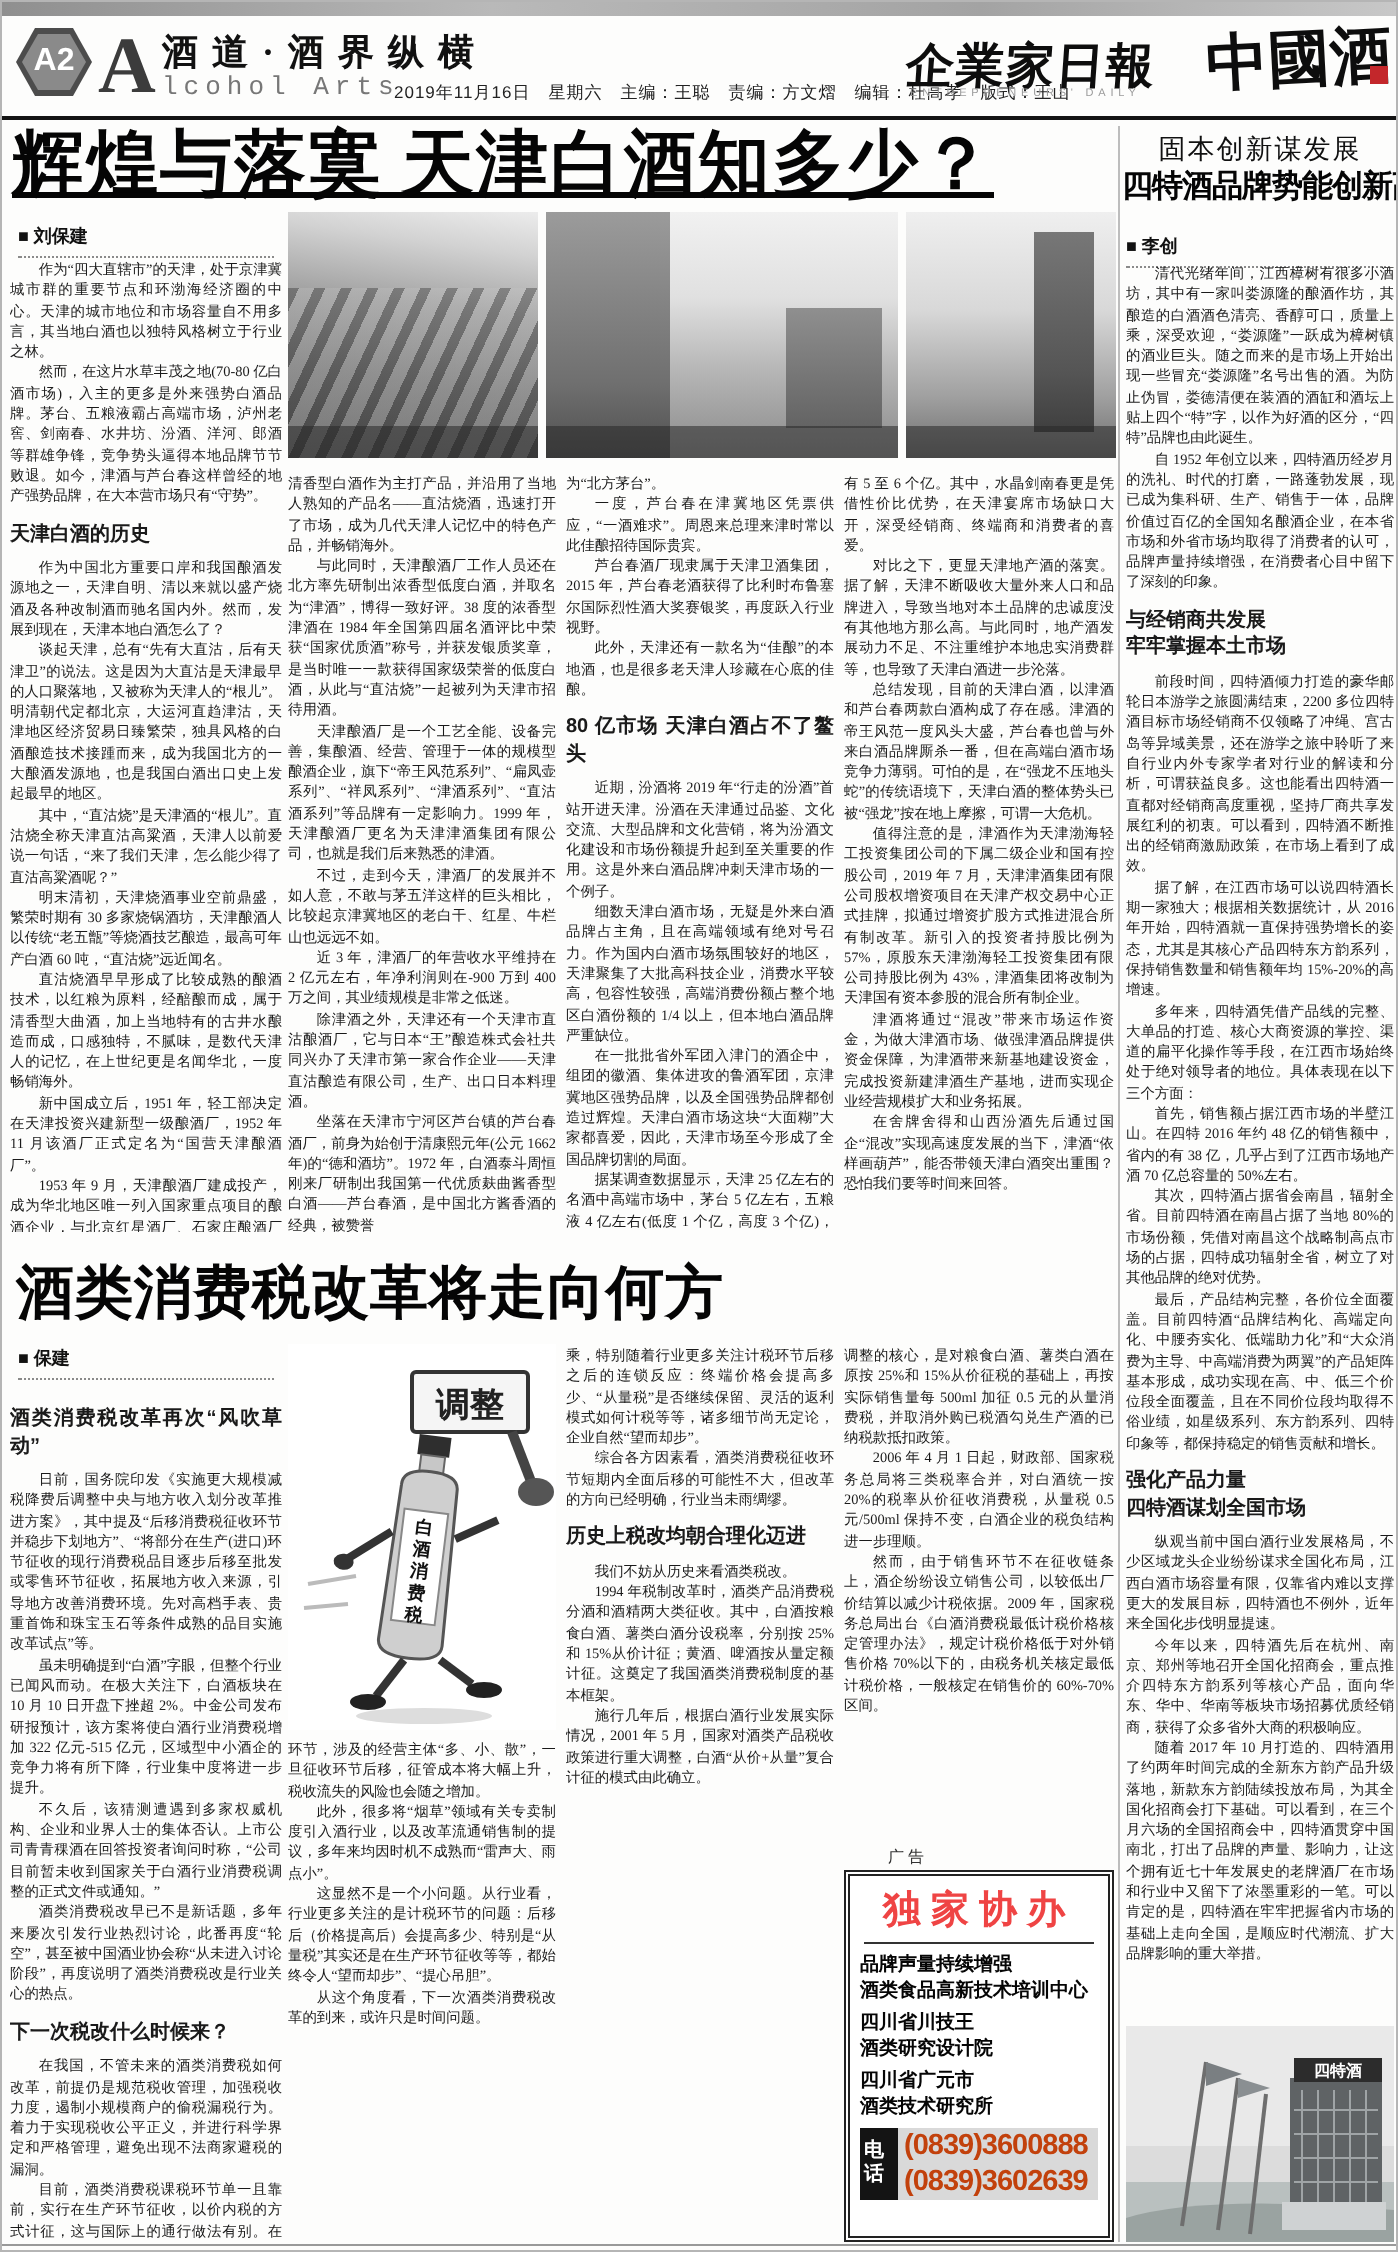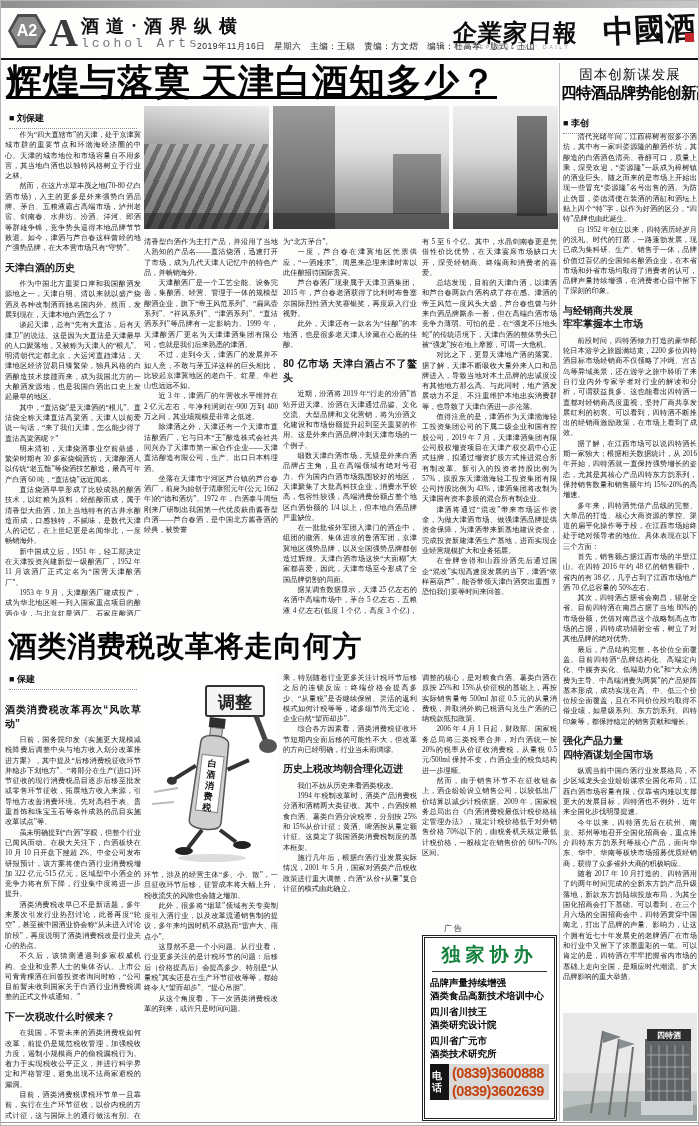--- a/index.html
+++ b/index.html
@@ -79,21 +79,21 @@
   .tcol3{left:282px;top:672px;width:134px;height:447px;}
   .tcol4{left:421px;top:672px;width:135px;height:246px;}
   
   .illus{position:absolute;left:143px;top:671px;width:134px;height:193px;background:#fff;}
   
   .ad-label{position:absolute;left:443px;top:922px;font-size:8px;color:#333;letter-spacing:2px;
         font-family:"Liberation Sans",sans-serif;}
   .adbox{position:absolute;left:421px;top:934px;width:135px;height:186px;border:3px double #222;
         box-sizing:border-box;background:#fff;padding:4px 5px 3px 5px;
         font-family:"Liberation Sans",sans-serif;}
-  .ad-title{text-align:center;font-size:19px;font-weight:bold;letter-spacing:5px;color:#15803d;
+  .ad-title{text-align:center;font-size:19px;font-weight:bold;letter-spacing:5px;color:#ef4444;
         border-bottom:1px solid #333;padding-bottom:3px;margin:0 2px 5px 2px;}
   .ad-org{font-size:9.5px;font-weight:bold;line-height:12.5px;color:#050505;margin-bottom:4px;}
   .ad-phone{display:flex;align-items:stretch;margin-top:4px;}
   .ad-tel{background:#141414;color:#fff;font-size:10px;font-weight:bold;width:15px;
         display:flex;flex-direction:column;justify-content:center;
         line-height:12px;padding:2px 2px;}
   .ad-nums{background:#d9d9d9;flex:1;display:flex;flex-direction:column;justify-content:center;
         padding-left:3px;}
   .ad-num{font-size:14.5px;font-weight:bold;letter-spacing:-.5px;color:#c2410c;line-height:18px;
         font-family:"Liberation Sans",sans-serif;}
@@ -149,41 +149,42 @@
       <p>作为中国北方重要口岸和我国酿酒发源地之一，天津自明、清以来就以盛产烧酒及各种改制酒而驰名国内外。然而，发展到现在，天津本地白酒怎么了？</p>
       <p>谈起天津，总有“先有大直沽，后有天津卫”的说法。这是因为大直沽是天津最早的人口聚落地，又被称为天津人的“根儿”。明清朝代定都北京，大运河直趋津沽，天津地区经济贸易日臻繁荣，独具风格的白酒酿造技术接踵而来，成为我国北方的一大酿酒发源地，也是我国白酒出口史上发起最早的地区。</p>
       <p>其中，“直沽烧”是天津酒的“根儿”。直沽烧全称天津直沽高粱酒，天津人以前爱说一句话，“来了我们天津，怎么能少得了直沽高粱酒呢？”</p>
       <p>明末清初，天津烧酒事业空前鼎盛，繁荣时期有 30 多家烧锅酒坊，天津酿酒人以传统“老五甑”等烧酒技艺酿造，最高可年产白酒 60 吨，“直沽烧”远近闻名。</p>
       <p>直沽烧酒早早形成了比较成熟的酿酒技术，以红粮为原料，经醅酿而成，属于清香型大曲酒，加上当地特有的古井水酿造而成，口感独特，不腻味，是数代天津人的记忆，在上世纪更是名闻华北，一度畅销海外。</p>
       <p>新中国成立后，1951 年，轻工部决定在天津投资兴建新型一级酿酒厂，1952 年 11 月该酒厂正式定名为“国营天津酿酒厂”。</p>
       <p>1953 年 9 月，天津酿酒厂建成投产，成为华北地区唯一列入国家重点项目的酿酒企业，与北京红星酒厂、石家庄酿酒厂同属新中国发展建设初期成立的三大白酒企业。</p>
     </div>
   <div class="col mcol2">
       <p class="ni">清香型白酒作为主打产品，并沿用了当地人熟知的产品名——直沽烧酒，迅速打开了市场，成为几代天津人记忆中的特色产品，并畅销海外。</p>
+      <p>与此同时，天津酿酒厂工作人员还在北方率先研制出浓香型低度白酒，并取名为“津酒”，博得一致好评。38 度的浓香型津酒在 1984 年全国第四届名酒评比中荣获“国家优质酒”称号，并获发银质奖章，是当时唯一一款获得国家级荣誉的低度白酒，从此与“直沽烧”一起被列为天津市招待用酒。</p>
       <p>天津酿酒厂是一个工艺全能、设备完善，集酿酒、经营、管理于一体的规模型酿酒企业，旗下“帝王风范系列”、“扁凤壶系列”、“祥凤系列”、“津酒系列”、“直沽酒系列”等品牌有一定影响力。1999 年，天津酿酒厂更名为天津津酒集团有限公司，也就是我们后来熟悉的津酒。</p>
       <p>不过，走到今天，津酒厂的发展并不如人意，不敢与茅五洋这样的巨头相比，比较起京津冀地区的老白干、红星、牛栏山也远远不如。</p>
       <p>近 3 年，津酒厂的年营收水平维持在 2 亿元左右，年净利润则在-900 万到 400 万之间，其业绩规模是非常之低迷。</p>
       <p>除津酒之外，天津还有一个天津市直沽酿酒厂，它与日本“王”酿造株式会社共同兴办了天津市第一家合作企业——天津直沽酿造有限公司，生产、出口日本料理酒。</p>
       <p>坐落在天津市宁河区芦台镇的芦台春酒厂，前身为始创于清康熙元年(公元 1662 年)的“德和酒坊”。1972 年，白酒泰斗周恒刚来厂研制出我国第一代优质麸曲酱香型白酒——芦台春酒，是中国北方酱香酒的经典，被赞誉</p>
     </div>
   <div class="col mcol3">
       <p class="ni">为“北方茅台”。</p>
       <p>一度，芦台春在津冀地区凭票供应，“一酒难求”。周恩来总理来津时常以此佳酿招待国际贵宾。</p>
       <p>芦台春酒厂现隶属于天津卫酒集团，2015 年，芦台春老酒获得了比利时布鲁塞尔国际烈性酒大奖赛银奖，再度跃入行业视野。</p>
       <p>此外，天津还有一款名为“佳酿”的本地酒，也是很多老天津人珍藏在心底的佳酿。</p>
       <h4>80 亿市场  天津白酒占不了鳌头</h4>
       <p>近期，汾酒将 2019 年“行走的汾酒”首站开进天津。汾酒在天津通过品鉴、文化交流、大型品牌和文化营销，将为汾酒文化建设和市场份额提升起到至关重要的作用。这是外来白酒品牌冲刺天津市场的一个例子。</p>
       <p>细数天津白酒市场，无疑是外来白酒品牌占主角，且在高端领域有绝对号召力。作为国内白酒市场氛围较好的地区，天津聚集了大批高科技企业，消费水平较高，包容性较强，高端消费份额占整个地区白酒份额的 1/4 以上，但本地白酒品牌严重缺位。</p>
       <p>在一批批省外军团入津门的酒企中，组团的徽酒、集体进攻的鲁酒军团，京津冀地区强势品牌，以及全国强势品牌都创造过辉煌。天津白酒市场这块“大面糊”大家都喜爱，因此，天津市场至今形成了全国品牌切割的局面。</p>
       <p>据某调查数据显示，天津 25 亿左右的名酒中高端市场中，茅台 5 亿左右，五粮液 4 亿左右(低度 1 个亿，高度 3 个亿)，泸州老窖 4 亿左右，剑南春 6 亿左右，水井坊 1 个多亿，洋河、舍得、汾酒、郎酒几个品牌份额加一起</p>
     </div>
   <div class="col mcol4">
       <p class="ni">有 5 至 6 个亿。其中，水晶剑南春更是凭借性价比优势，在天津宴席市场缺口大开，深受经销商、终端商和消费者的喜爱。</p>
+      <p>对比之下，更显天津地产酒的落寞。据了解，天津不断吸收大量外来人口和品牌进入，导致当地对本土品牌的忠诚度没有其他地方那么高。与此同时，地产酒发展动力不足、不注重维护本地忠实消费群等，也导致了天津白酒进一步沦落。</p>
       <p>总结发现，目前的天津白酒，以津酒和芦台春两款白酒构成了存在感。津酒的帝王风范一度风头大盛，芦台春也曾与外来白酒品牌厮杀一番，但在高端白酒市场竞争力薄弱。可怕的是，在“强龙不压地头蛇”的传统语境下，天津白酒的整体势头已被“强龙”按在地上摩擦，可谓一大危机。</p>
-      <p>对比之下，更显天津地产酒的落寞。据了解，天津不断吸收大量外来人口和品牌进入，导致当地对本土品牌的忠诚度没有其他地方那么高。与此同时，地产酒发展动力不足、不注重维护本地忠实消费群等，也导致了天津白酒进一步沦落。</p>
       <p>值得注意的是，津酒作为天津渤海轻工投资集团公司的下属二级企业和国有控股公司，2019 年 7 月，天津津酒集团有限公司股权增资项目在天津产权交易中心正式挂牌，拟通过增资扩股方式推进混合所有制改革。新引入的投资者持股比例为 57%，原股东天津渤海轻工投资集团有限公司持股比例为 43%，津酒集团将改制为天津国有资本参股的混合所有制企业。</p>
       <p>津酒将通过“混改”带来市场运作资金，为做大津酒市场、做强津酒品牌提供资金保障，为津酒带来新基地建设资金，完成投资新建津酒生产基地，进而实现企业经营规模扩大和业务拓展。</p>
       <p>在舍牌舍得和山西汾酒先后通过国企“混改”实现高速度发展的当下，津酒“依样画葫芦”，能否带领天津白酒突出重围？恐怕我们要等时间来回答。</p>
     </div>
 
   <div class="kicker">固本创新谋发展</div>
   <div class="side-hl">四特酒品牌势能创新高</div>
   <div class="byline dotted side-by">■ 李创</div>
   <div class="col scol">
       <p>清代光绪年间，江西樟树有很多小酒坊，其中有一家叫娄源隆的酿酒作坊，其酿造的白酒酒色清亮、香醇可口，质量上乘，深受欢迎，“娄源隆”一跃成为樟树镇的酒业巨头。随之而来的是市场上开始出现一些冒充“娄源隆”名号出售的酒。为防止伪冒，娄德清便在装酒的酒缸和酒坛上贴上四个“特”字，以作为好酒的区分，“四特”品牌也由此诞生。</p>
@@ -202,22 +203,22 @@
       <p>今年以来，四特酒先后在杭州、南京、郑州等地召开全国化招商会，重点推介四特东方韵系列等核心产品，面向华东、华中、华南等板块市场招募优质经销商，获得了众多省外大商的积极响应。</p>
       <p>随着 2017 年 10 月打造的、四特酒用了约两年时间完成的全新东方韵产品升级落地，新款东方韵陆续投放布局，为其全国化招商会打下基础。可以看到，在三个月六场的全国招商会中，四特酒贯穿中国南北，打出了品牌的声量、影响力，让这个拥有近七十年发展史的老牌酒厂在市场和行业中又留下了浓墨重彩的一笔。可以肯定的是，四特酒在牢牢把握省内市场的基础上走向全国，是顺应时代潮流、扩大品牌影响的重大举措。</p>
     </div>
 
   <div class="tax-hl">酒类消费税改革将走向何方</div>
   <div class="byline dotted tax-by">■ 保建</div>
   <div class="col tcol1">
       <h4>酒类消费税改革再次“风吹草动”</h4>
       <p>日前，国务院印发《实施更大规模减税降费后调整中央与地方收入划分改革推进方案》，其中提及“后移消费税征收环节并稳步下划地方”、“将部分在生产(进口)环节征收的现行消费税品目逐步后移至批发或零售环节征收，拓展地方收入来源，引导地方改善消费环境。先对高档手表、贵重首饰和珠宝玉石等条件成熟的品目实施改革试点”等。</p>
       <p>虽未明确提到“白酒”字眼，但整个行业已闻风而动。在极大关注下，白酒板块在 10 月 10 日开盘下挫超 2%。中金公司发布研报预计，该方案将使白酒行业消费税增加 322 亿元-515 亿元，区域型中小酒企的竞争力将有所下降，行业集中度将进一步提升。</p>
+      <p>不久后，该猜测遭遇到多家权威机构、企业和业界人士的集体否认。上市公司青青稞酒在回答投资者询问时称，“公司目前暂未收到国家关于白酒行业消费税调整的正式文件或通知。”</p>
       <p>酒类消费税改早已不是新话题，多年来屡次引发行业热烈讨论，此番再度“轮空”，甚至被中国酒业协会称“从未进入讨论阶段”，再度说明了酒类消费税改是行业关心的热点。</p>
-      <p>不久后，该猜测遭遇到多家权威机构、企业和业界人士的集体否认。上市公司青青稞酒在回答投资者询问时称，“公司目前暂未收到国家关于白酒行业消费税调整的正式文件或通知。”</p>
       <h4>下一次税改什么时候来？</h4>
       <p>在我国，不管未来的酒类消费税如何改革，前提仍是规范税收管理，加强税收力度，遏制小规模商户的偷税漏税行为。着力于实现税收公平正义，并进行科学界定和严格管理，避免出现不法商家避税的漏洞。</p>
       <p>目前，酒类消费税课税环节单一且靠前，实行在生产环节征收，以价内税的方式计征，这与国际上的通行做法有别。在许多国家，消费税是在零售环节征收的。不过，对照我国发展国情，于生产环节征收酒类消费税，有利于保全税基和有效监管。</p>
     </div>
   <div class="col tcol2">
       <p class="ni">环节，涉及的经营主体“多、小、散”，一旦征收环节后移，征管成本将大幅上升，税收流失的风险也会随之增加。</p>
       <p>此外，很多将“烟草”领域有关专卖制度引入酒行业，以及改革流通销售制的提议，多年来均因时机不成熟而“雷声大、雨点小”。</p>
       <p>这显然不是一个小问题。从行业看，行业更多关注的是计税环节的问题：后移后（价格提高后）会提高多少、特别是“从量税”其实还是在生产环节征收等等，都始终令人“望而却步”、“提心吊胆”。</p>
       <p>从这个角度看，下一次酒类消费税改革的到来，或许只是时间问题。</p>
     </div>

